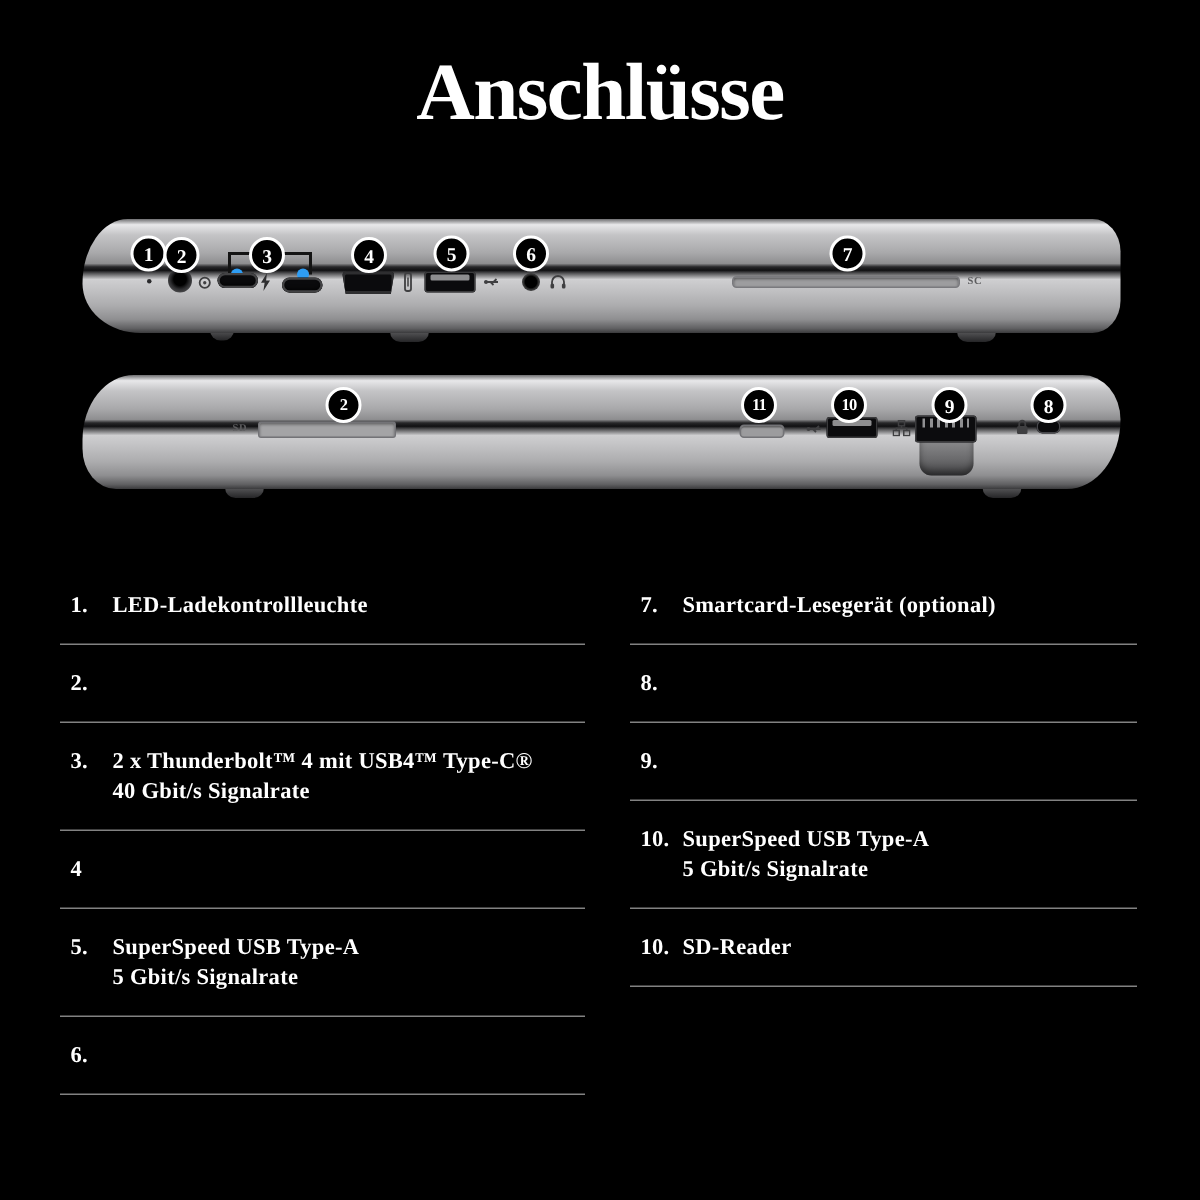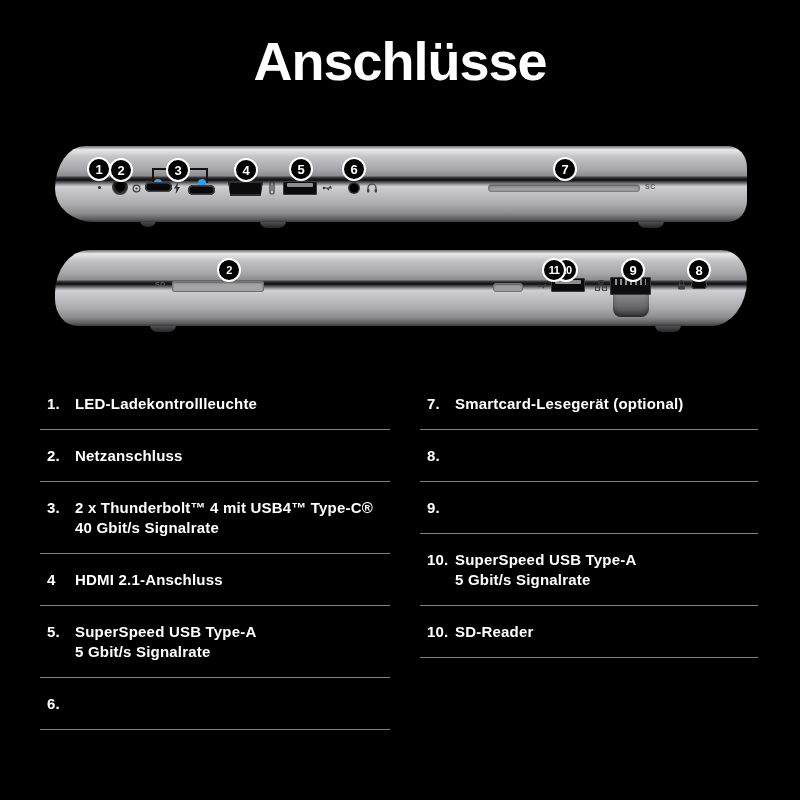--- a/index.html
+++ b/index.html
@@ -1,17 +1,17 @@
 <!DOCTYPE html>
 <html><head>
 <meta charset="utf-8">
 <style>
   html,body{margin:0;padding:0;background:#000;}
   .stage{position:relative;width:800px;height:776px;background:#000;overflow:hidden;
-         font-family:Liberation Sans, sans-serif;}
+         font-family:Liberation Serif, serif;}
 
   
   .title{position:absolute;top:30px;left:0;width:100%;margin:0;text-align:center;
          color:#fff;font-size:54px;font-weight:bold;letter-spacing:-1px;}
 
   
   .laptop{position:absolute;width:692px;height:76px;}
   .laptop-1{left:55px;top:146px;}
   .laptop-2{left:55px;top:250px;}
   .lap-body{position:absolute;inset:0;z-index:1;
@@ -182,29 +182,27 @@
   </div>
 
   <div class="legend">
     <div class="col col-left" id="legend-left">
         <div class="legend-item">
           <span class="num">1.</span>
           <span class="txt">LED-Ladekontrollleuchte</span>
         </div>
         <div class="legend-item">
           <span class="num">2.</span>
-          <span class="txt">Netzanschluss</span>
         </div>
         <div class="legend-item">
           <span class="num">3.</span>
           <span class="txt">2 x Thunderbolt™ 4 mit USB4™ Type-C®<br>40 Gbit/s Signalrate</span>
         </div>
         <div class="legend-item">
           <span class="num">4</span>
-          <span class="txt">HDMI 2.1-Anschluss</span>
         </div>
         <div class="legend-item">
           <span class="num">5.</span>
           <span class="txt">SuperSpeed USB Type-A<br>5 Gbit/s Signalrate</span>
         </div>
         <div class="legend-item">
           <span class="num">6.</span>
         </div>
       </div>
     <div class="col col-right" id="legend-right">
@@ -232,15 +230,15 @@
 <div class="callout" style="left: 87px; top: 157px;">1</div>
     <div class="callout" style="left: 109px; top: 158px;">2</div>
     <div class="callout" style="left: 166px; top: 158px;">3</div>
     <div class="callout" style="left: 234px; top: 158px;">4</div>
     <div class="callout" style="left: 289px; top: 157px;">5</div>
     <div class="callout" style="left: 342px; top: 157px;">6</div>
     <div class="callout" style="left: 553px; top: 157px;">7</div>
     <div class="callout" style="left: 687px; top: 258px;">8</div>
     <div class="callout" style="left: 621px; top: 258px;">9</div>
     <div class="callout wide" style="left: 554px; top: 258px;">10</div>
-    <div class="callout wide" style="left: 494px; top: 258px; margin-left: 48px;">11</div>
+    <div class="callout wide" style="left: 494px; top: 258px;">11</div>
     <div class="callout wide" style="left: 217px; top: 258px;">2</div>
   </div>
 
 </body></html>

